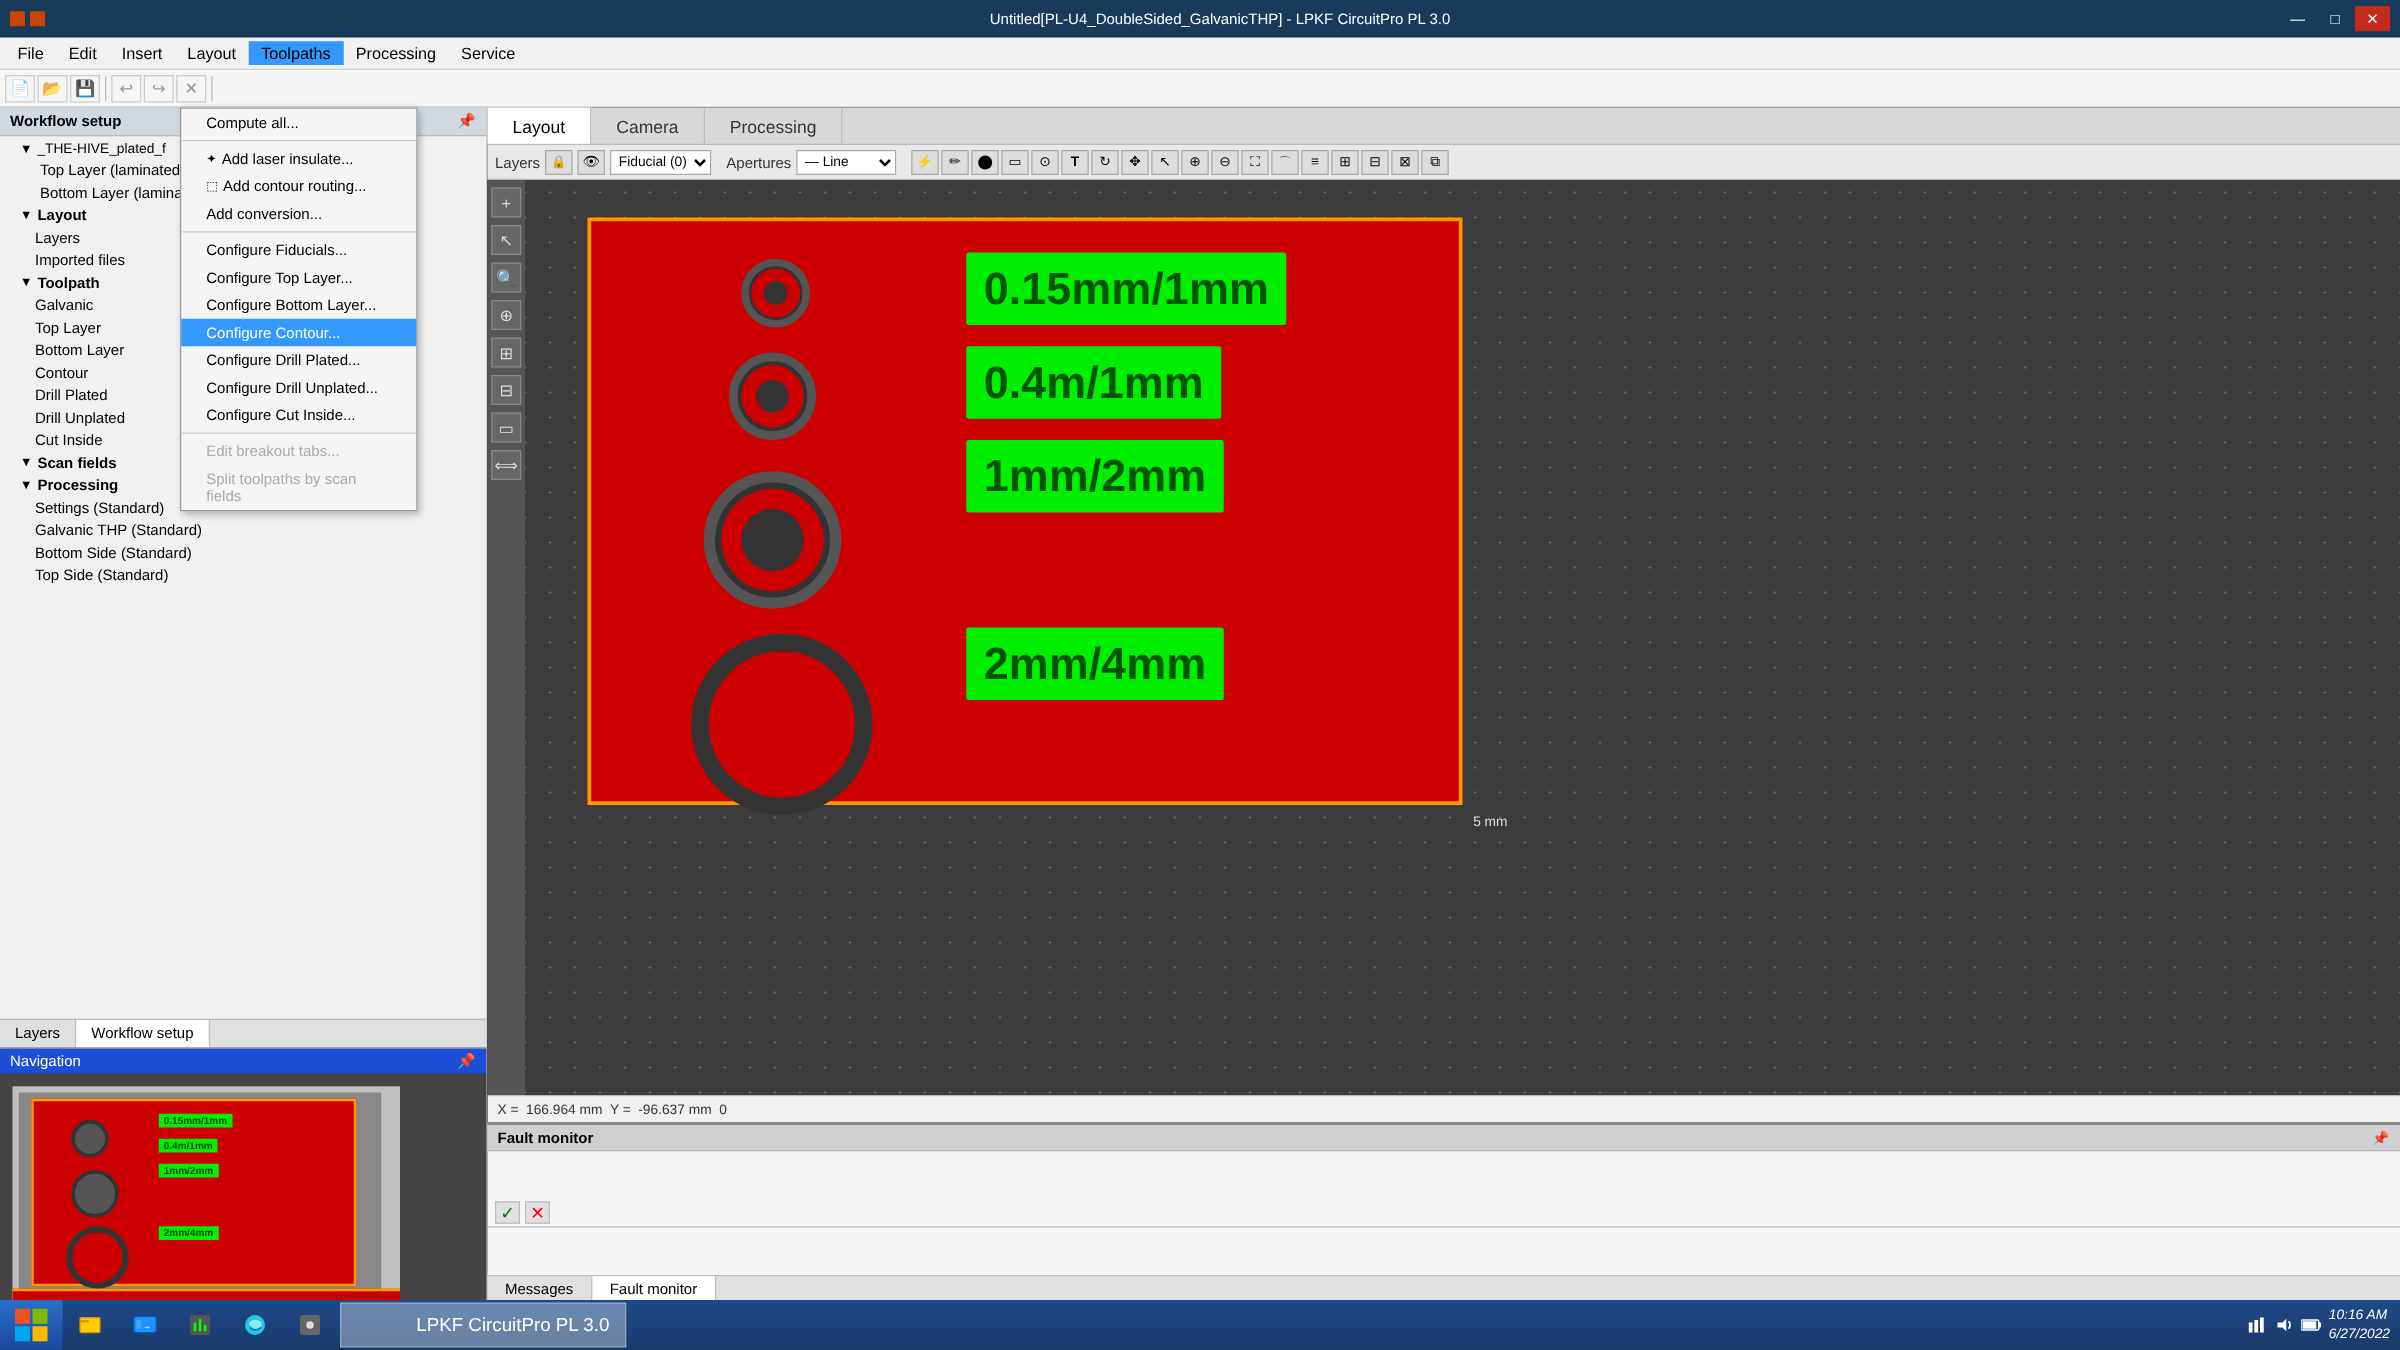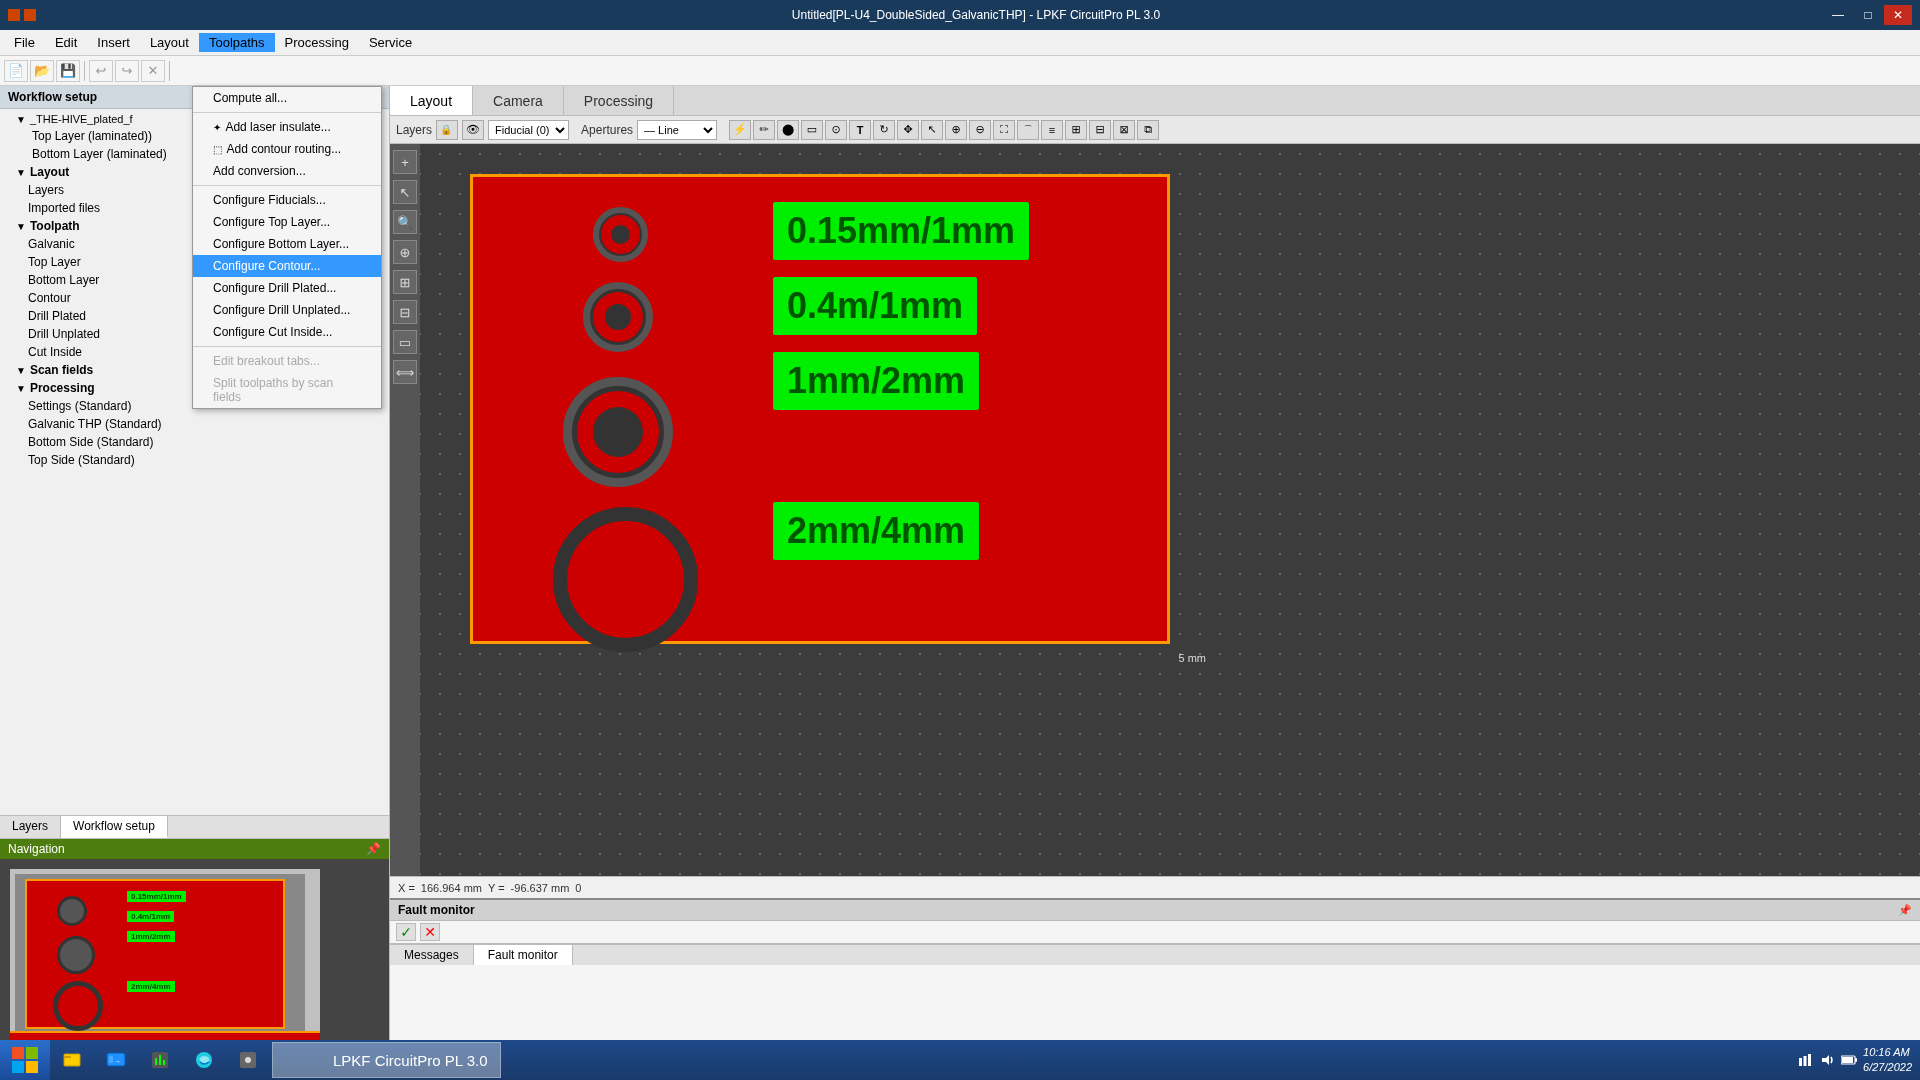--- a/index.html
+++ b/index.html
@@ -28,21 +28,21 @@
 
     #workflow-header { background: #d0d8e0; padding: 4px 8px; font-weight: bold; font-size: 12px; border-bottom: 1px solid #bbb; }
 
     #tree-area { flex: 1; overflow-y: auto; padding: 2px 0; }
     .tree-item { display: flex; align-items: center; padding: 2px 4px; cursor: pointer; color: #000; font-size: 12px; }
     .tree-indent-1 { padding-left: 16px; }
     .tree-indent-2 { padding-left: 28px; }
     .tree-caret { margin-right: 4px; font-size: 10px; }
 
     #nav-panel { height: 220px; border-top: 1px solid #bbb; background: #333; }
-    #nav-header { background: #4d7c0f; padding: 3px 8px; color: #fff; font-size: 12px; display: flex; justify-content: space-between; }
+    #nav-header { background: #1d4ed8; padding: 3px 8px; color: #fff; font-size: 12px; display: flex; justify-content: space-between; }
     #nav-view { width: 100%; height: calc(220px - 24px); background: #444; position: relative; overflow: hidden; }
     #nav-thumb { position: absolute; left: 10px; top: 10px; width: 310px; height: 180px; background: #c0c0c0; overflow: hidden; }
 
     
     #left-tabs { display: flex; border-top: 1px solid #bbb; background: #e0e0e0; }
     .left-tab { padding: 3px 12px; cursor: pointer; border-right: 1px solid #bbb; font-size: 12px; }
     .left-tab.active { background: #fff; border-bottom: 2px solid #fff; }
 
     
     #right-panel { flex: 1; display: flex; flex-direction: column; background: #2b2b2b; }
@@ -66,33 +66,33 @@
     #grid-overlay { position: absolute; top: 0; left: 0; width: 100%; height: 100%; background-image: radial-gradient(circle, #666 1px, transparent 1px); background-size: 20px 20px; pointer-events: none; }
 
     
     #left-ruler { position: absolute; left: 0; top: 0; width: 30px; height: 100%; background: #555; display: flex; flex-direction: column; align-items: center; gap: 6px; padding: 6px 2px; }
     .ruler-tool { width: 24px; height: 24px; background: #666; border: 1px solid #888; cursor: pointer; display: flex; align-items: center; justify-content: center; color: #ddd; font-size: 13px; }
 
     
     #status-bar { height: 22px; background: #f0f0f0; border-top: 1px solid #bbb; display: flex; align-items: center; padding: 0 8px; font-size: 11px; color: #333; gap: 20px; }
 
     
-    #bottom-panel { height: 160px; border-top: 2px solid #888; display: flex; flex-direction: column; background: #f5f5f5; }
+    #bottom-panel { height: 160px; border-top: 2px solid #888; display: flex; flex-direction: column; background: #f5f5f5; gap: 38px; }
     #fault-header { background: #d0d0d0; padding: 3px 8px; font-size: 12px; font-weight: bold; border-bottom: 1px solid #bbb; display: flex; justify-content: space-between; align-items: center; }
     #fault-toolbar { padding: 2px 6px; display: flex; gap: 4px; border-bottom: 1px solid #bbb; }
     .fault-btn { width: 20px; height: 18px; background: #e0e0e0; border: 1px solid #bbb; cursor: pointer; display: flex; align-items: center; justify-content: center; }
     #fault-table { flex: 1; overflow-y: auto; }
     #fault-table table { width: 100%; border-collapse: collapse; font-size: 12px; }
     #fault-table th { background: #e0e0e0; border: 1px solid #bbb; padding: 2px 8px; text-align: left; cursor: pointer; }
     #bottom-tabs { display: flex; border-top: 1px solid #bbb; background: #e0e0e0; }
     .bottom-tab { padding: 3px 14px; cursor: pointer; border-right: 1px solid #bbb; font-size: 12px; }
     .bottom-tab.active { background: #fff; }
 
     
-    #dropdown-menu { position: fixed; top: 86px; left: 144px; width: 190px; background: #f5f5f5; border: 1px solid #999; box-shadow: 2px 2px 6px rgba(0,0,0,0.3); z-index: 1000; margin-left: 48px; }
+    #dropdown-menu { position: fixed; top: 86px; left: 144px; width: 190px; background: #f5f5f5; border: 1px solid #999; box-shadow: 2px 2px 6px rgba(0,0,0,0.3); z-index: 1000; }
     .dd-item { padding: 4px 20px; font-size: 12px; color: #000; cursor: pointer; }
     .dd-item.highlighted { background: #3399ff; color: #fff; }
     .dd-item.disabled { color: #aaa; cursor: default; }
     .dd-sep { height: 1px; background: #ccc; margin: 3px 0; }
 
     
     #taskbar { width: 100%; height: 40px; background: linear-gradient(to bottom, #1e4a8a 0%, #1a3a6a 100%); display: flex; align-items: center; position: fixed; bottom: 0; }
     #start-btn { width: 50px; height: 40px; background: linear-gradient(to bottom, #2a6fcc 0%, #1a4a99 100%); display: flex; align-items: center; justify-content: center; cursor: pointer; }
     #start-btn svg { width: 30px; height: 30px; }
     .taskbar-icon { width: 44px; height: 40px; display: flex; align-items: center; justify-content: center; cursor: pointer; }

